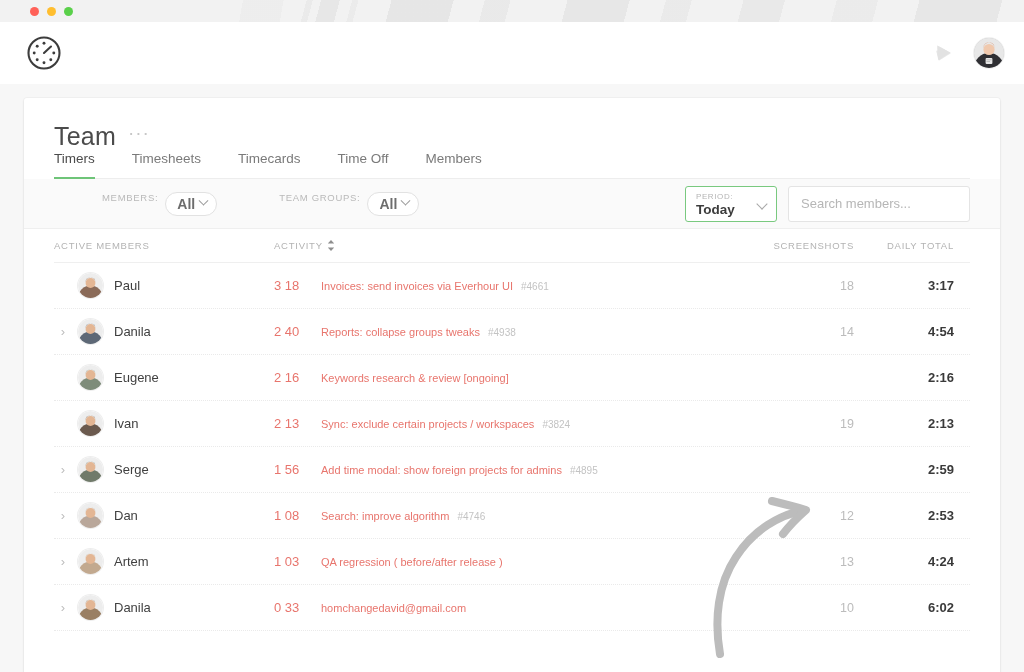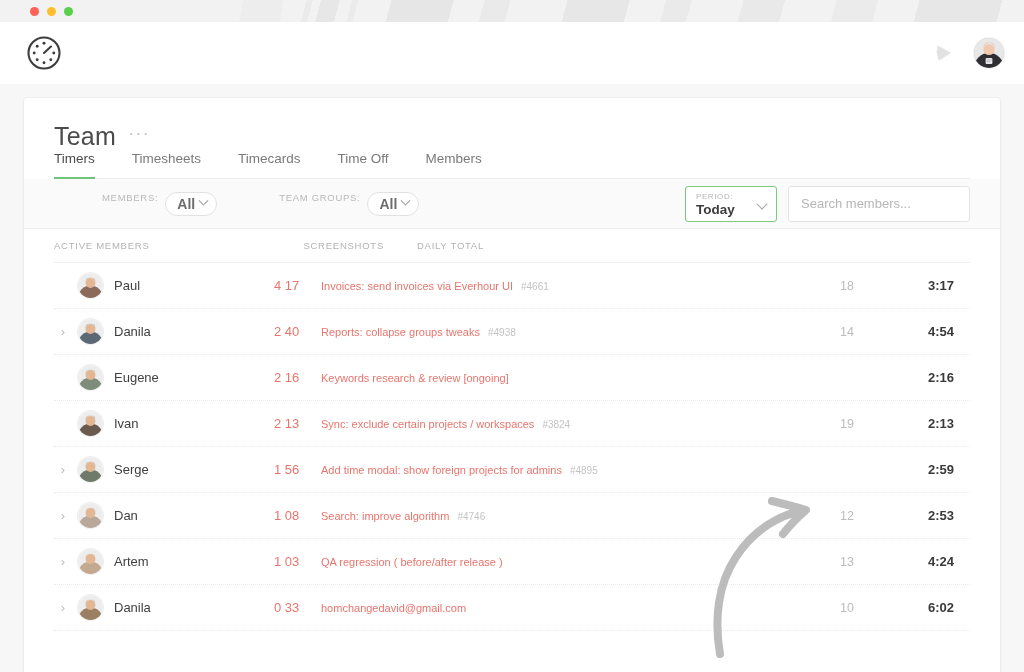--- a/index.html
+++ b/index.html
@@ -277,38 +277,47 @@
             </div>
             <span class="period-caret"></span>
           </div>
           <input class="search-box" type="text" placeholder="Search members..." style="">
         </div>
       </div>
 
       <div class="table">
         <div class="thead">
           <div class="th col-member">ACTIVE MEMBERS</div>
+          <div class="th col-activity">
+            <span class="th sortable">
+              <span>ACTIVITY</span>
+              <svg width="8" height="11" viewBox="0 0 8 11">
+                <path d="M4 0 L7.2 3.6 L0.8 3.6 Z" fill="#8e8e8e"></path>
+                <path d="M4 11 L0.8 7.4 L7.2 7.4 Z" fill="#8e8e8e"></path>
+              </svg>
+            </span>
+          </div>
           <div class="th col-shots">SCREENSHOTS</div>
           <div class="th col-total">DAILY TOTAL</div>
         </div>
 
         <div id="rows">
             <div class="row">
               <div class="member-cell">
                 <div class="expander empty">›</div>
                 <div class="member-avatar"><svg viewBox="0 0 25 25" width="25" height="25">
                     <circle cx="12.5" cy="12.5" r="12.5" fill="#ededed"></circle>
                     <path d="M0 25 A12.5 12.5 0 0 1 25 25 Z" fill="#8a6a58"></path>
                     <circle cx="12.5" cy="10" r="4.9" fill="#e3b694"></circle>
                     <path d="M7.6 9.2 a4.9 4.9 0 0 1 9.8 0 c0 -3.6 -2.1 -5 -4.9 -5 s-4.9 1.6 -4.9 5 z" fill="#8a6a58"></path>
                   </svg></div>
                 <div class="member-name">Paul</div>
               </div>
               <div class="activity-cell">
-                <div class="timer">4 17</div>
+                <div class="timer">3 18</div>
                 <div class="task-name">Invoices: send invoices via Everhour UI</div>
                 <div class="task-id">#4661</div>
               </div>
               <div class="shots-cell">18</div>
               <div class="total-cell">3:17</div>
             </div>
             <div class="row">
               <div class="member-cell">
                 <div class="expander">›</div>
                 <div class="member-avatar"><svg viewBox="0 0 25 25" width="25" height="25">

